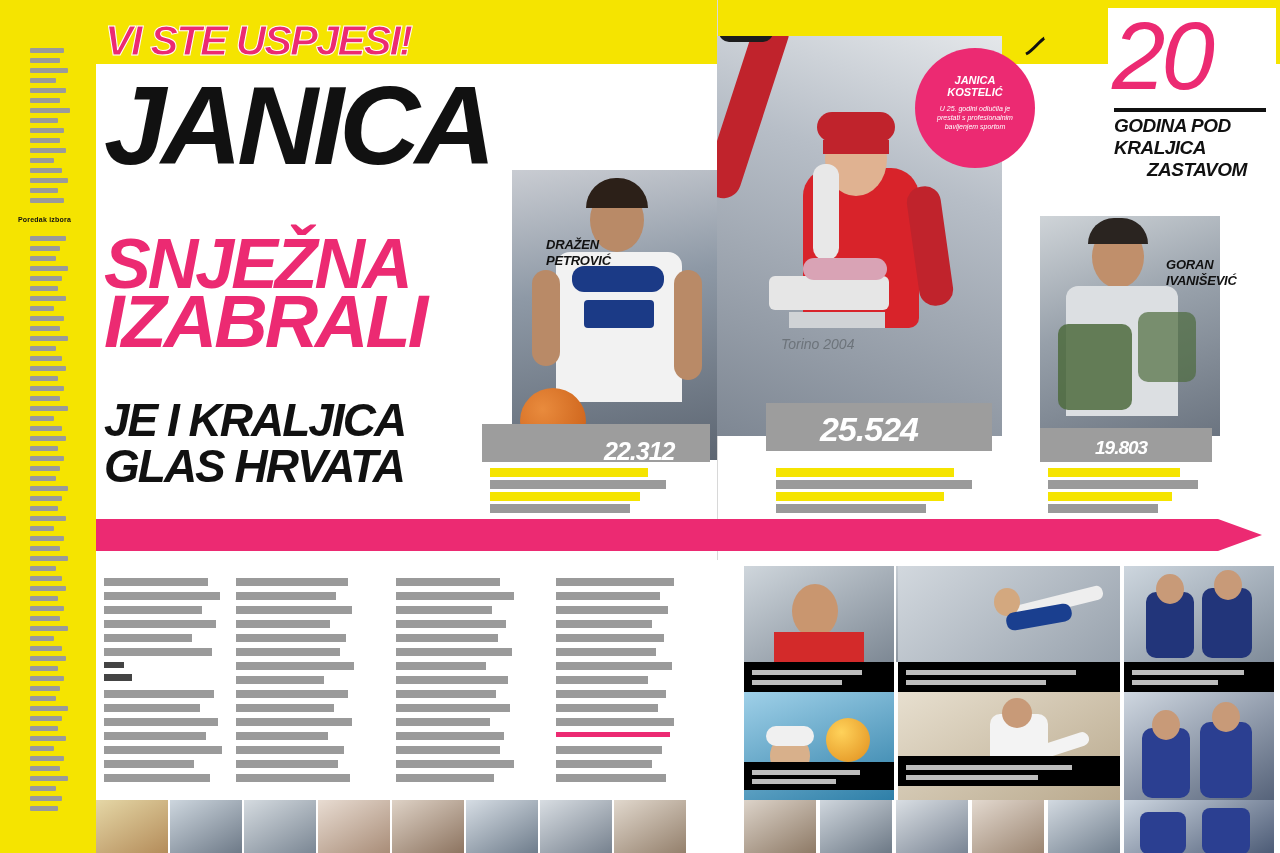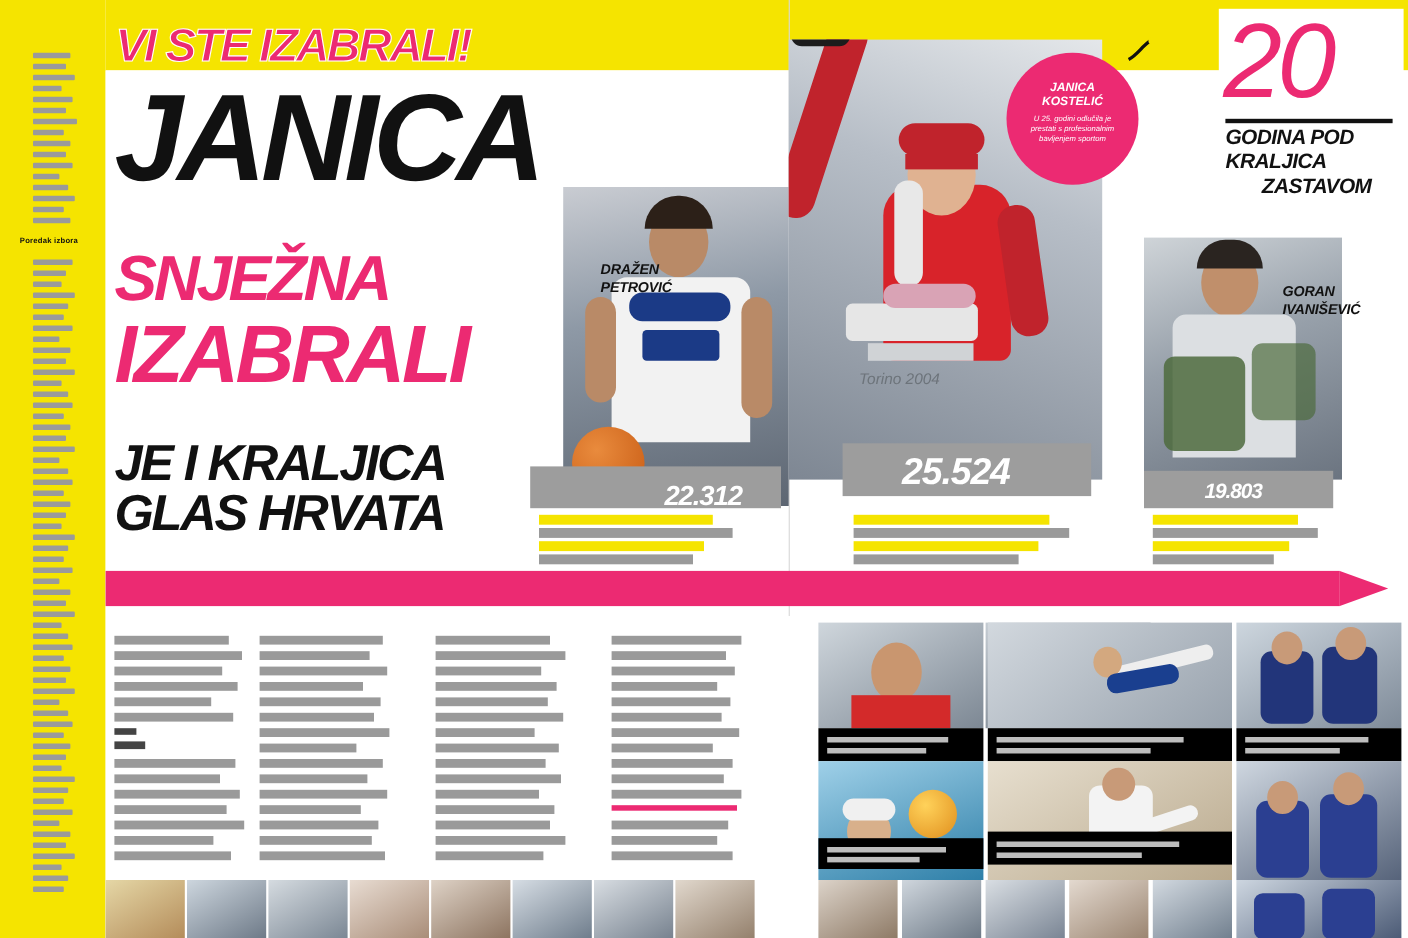--- a/index.html
+++ b/index.html
@@ -25,21 +25,21 @@
 
   
   .page-white{position:absolute;left:96px;top:64px;width:1184px;height:789px;background:#fff;}
 
   
   .gutter{position:absolute;left:717px;top:0;width:1px;height:560px;background:#d8d8d8;}
 
   
   .h-janica{position:absolute;left:104px;top:78px;font-size:112px;line-height:96px;
     font-weight:bold;font-style:italic;color:#111;letter-spacing:-5px;}
-  .h-snjezna{position:absolute;left:104px;top:222px;font-size:58px;line-height:64px;
+  .h-snjezna{position:absolute;left:104px;top:232px;font-size:70px;line-height:64px;
     font-weight:bold;font-style:italic;color:#ec2a72;letter-spacing:-3px;}
   .h-kraljica{position:absolute;left:104px;top:290px;font-size:74px;line-height:64px;
     font-weight:bold;font-style:italic;color:#ec2a72;letter-spacing:-3px;}
   .h-sub1{position:absolute;left:104px;top:398px;font-size:46px;line-height:44px;
     font-weight:bold;font-style:italic;color:#111;letter-spacing:-2px;}
   .h-sub2{position:absolute;left:104px;top:444px;font-size:46px;line-height:44px;
     font-weight:bold;font-style:italic;color:#111;letter-spacing:-2px;}
 
   
   .badge20{position:absolute;left:1108px;top:8px;width:168px;height:190px;background:#fff;}
@@ -201,21 +201,21 @@
       <div class="rail-bar" style="left:30px;top:786px;width:26px;"></div>
       <div class="rail-bar" style="left:30px;top:796px;width:32px;"></div>
       <div class="rail-bar" style="left:30px;top:806px;width:28px;"></div>
     </div>
     <div class="rail-label">Poredak izbora</div>
   </div>
 
   <div class="topband"></div>
   <div class="page-white"></div>
   <div class="gutter"></div>
-  <div class="viste">VI STE IZABRALI!</div>
+  <div class="viste">VI STE USPJESI!</div>
 
   <div class="badge20">
     <div class="num">20</div>
     <div class="rule"></div>
     <div class="l1">GODINA POD</div>
     <div class="l2">KRALJICA</div>
     <div class="l3">ZASTAVOM</div>
   </div>
 
   <div class="h-janica">JANICA</div>

